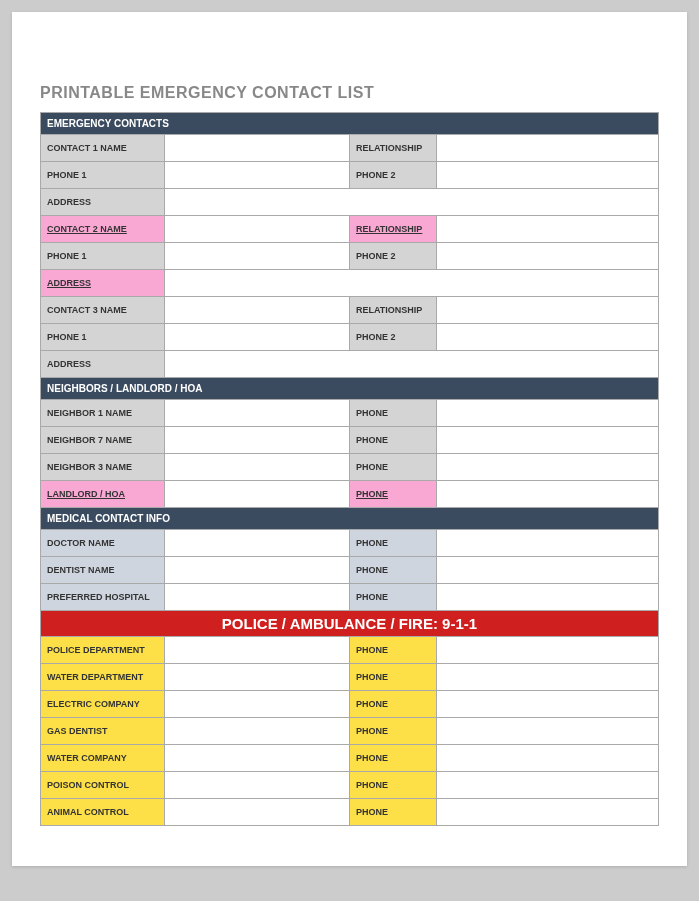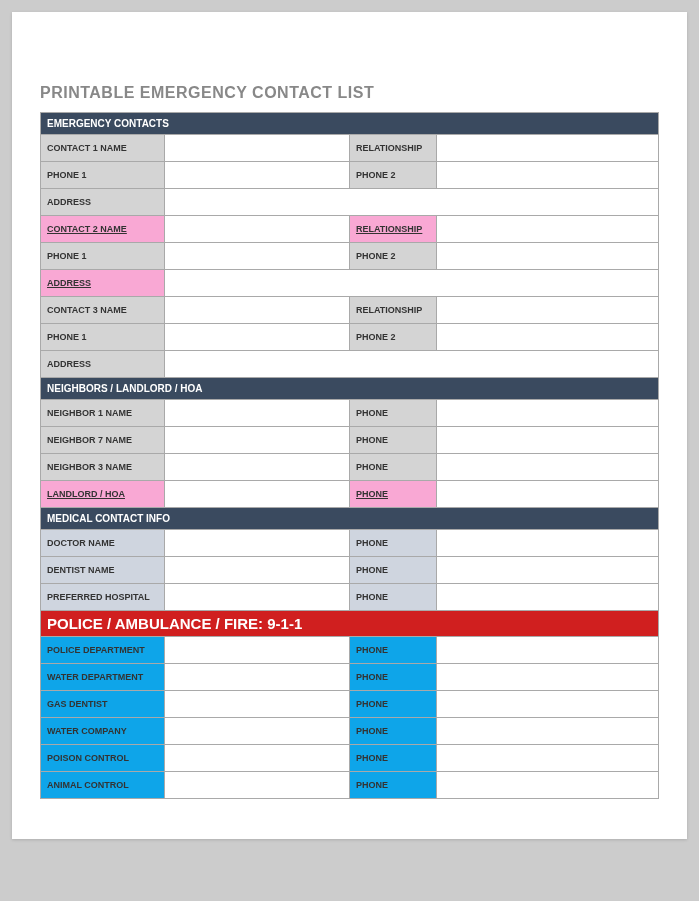--- a/index.html
+++ b/index.html
@@ -41,27 +41,28 @@
     background: #3a4a5f;
     color: #ffffff;
     font-size: 10px;
     font-weight: bold;
     padding: 5px 6px;
     height: 22px;
   }
   .lbl-gray { background: #d4d4d4; }
   .lbl-white { background: #f9a8d4; text-decoration: underline; }
   .lbl-blue { background: #cfd5df; }
-  .lbl-pink { background: #0ea5e9; }
+  .lbl-pink { background: #fde047; }
   .empty { background: #ffffff; }
   .police-head {
     background: #d01f1f;
     color: #ffffff;
     font-size: 15px;
     font-weight: bold;
+    text-align: center;
     height: 25px;
   }
   col.c1 { width: 20%; }
   col.c2 { width: 30%; }
   col.c3 { width: 14%; }
   col.c4 { width: 36%; }
 </style>
 </head>
 <body>
 
@@ -191,20 +192,26 @@
       <td class="lbl-pink">PHONE</td>
       <td class="empty"></td>
     </tr>
     <tr>
       <td class="lbl-pink">WATER DEPARTMENT</td>
       <td class="empty"></td>
       <td class="lbl-pink">PHONE</td>
       <td class="empty"></td>
     </tr>
     <tr>
+      <td class="lbl-pink">ELECTRIC COMPANY</td>
+      <td class="empty"></td>
+      <td class="lbl-pink">PHONE</td>
+      <td class="empty"></td>
+    </tr>
+    <tr>
       <td class="lbl-pink">GAS DENTIST</td>
       <td class="empty"></td>
       <td class="lbl-pink">PHONE</td>
       <td class="empty"></td>
     </tr>
     <tr>
       <td class="lbl-pink">WATER COMPANY</td>
       <td class="empty"></td>
       <td class="lbl-pink">PHONE</td>
       <td class="empty"></td>

